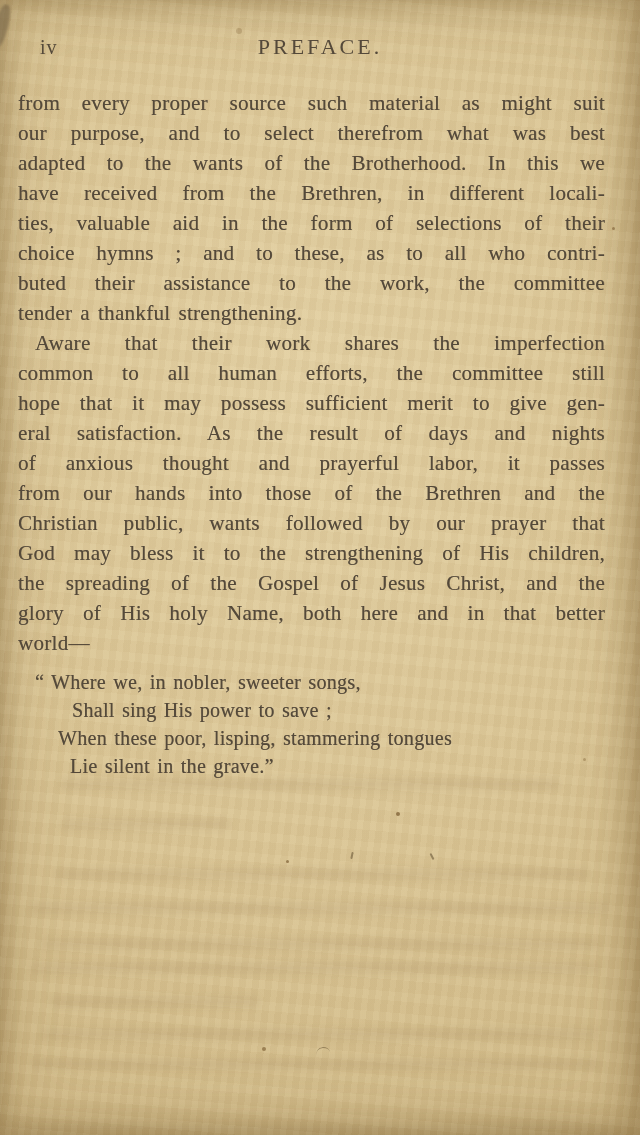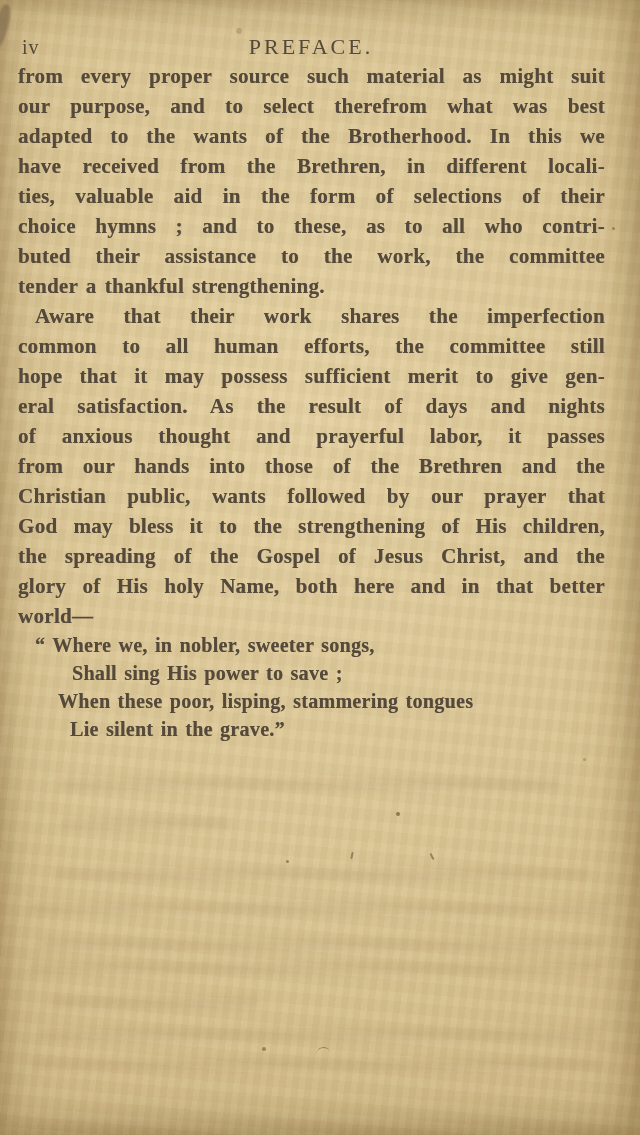--- a/index.html
+++ b/index.html
@@ -29,39 +29,38 @@
   }
   .corner-mark {
     position: absolute; left: -5px; top: 4px;
     width: 13px; height: 44px;
     background: #6b5a3f; opacity: .5;
     border-radius: 45%;
     transform: rotate(14deg);
     filter: blur(1.2px);
   }
   .running-head {
-    position: absolute; top: 34px; left: 18px; right: 36px; height: 26px;
+    position: absolute; top: 34px; left: 36px; right: 36px; height: 26px;
     font-size: 20px; line-height: 26px;
   }
   .folio { position: absolute; left: 4px; top: 0; letter-spacing: 1px; }
   .head-title {
     position: absolute; left: 0; right: 0; top: 0;
     text-align: center; letter-spacing: 3px; font-size: 22px;
   }
   .body-text {
-    position: absolute; top: 61px; left: 18px; width: 587px;
+    position: absolute; top: 88px; left: 18px; width: 587px;
     font-size: 21px; line-height: 30px;
     letter-spacing: .3px; word-spacing: 2.5px;
     text-shadow: .3px .3px .5px rgba(84,73,58,.55);
-    font-weight: bold;
   }
   .jline { text-align: justify; text-align-last: justify; text-justify: inter-word; }
   .endline { text-align: left; text-align-last: left; }
   .indent { text-indent: 17px; }
-  .poem { font-size: 20px; line-height: 28px; word-spacing: 2px; }
+  .poem { margin-top: 10px; font-size: 20px; line-height: 28px; word-spacing: 2px; }
   .poem-l0 { padding-left: 17px; }
   .poem-l1 { padding-left: 54px; }
   .poem-l2 { padding-left: 40px; }
   .poem-l3 { padding-left: 52px; }
   .ghost {
     position: absolute; height: 12px; border-radius: 6px;
     background: rgba(134,112,70,.10); filter: blur(3px);
     pointer-events: none;
   }
   .spot { position: absolute; border-radius: 50%; background: #7c5e33; pointer-events: none; }

